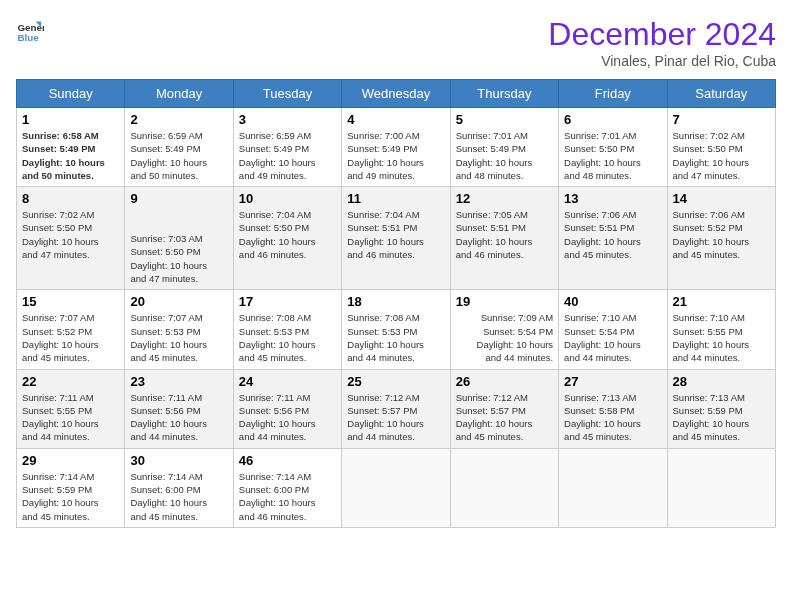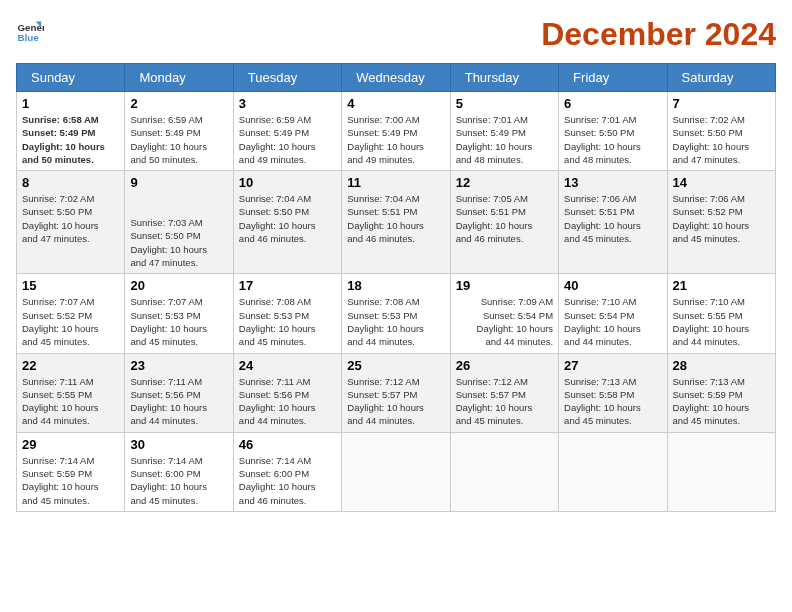--- a/index.html
+++ b/index.html
@@ -23,37 +23,37 @@
     }
     .logo-icon {
       width: 28px;
       height: 28px;
     }
     .title-area {
       text-align: right;
     }
     .calendar-title {
       font-size: 32px;
-      font-weight: bold;
-      color: #c2410c;
+      font-weight: normal;
+      color: #6d28d9;
     }
     .calendar-subtitle {
       font-size: 14px;
       color: #555;
     }
     table {
       width: 100%;
       border-collapse: collapse;
       font-size: 10px;
     }
     thead th {
       background: #3d7fc1;
       color: #fff;
       padding: 6px 14px;
-      text-align: left;
+      text-align: center;
       font-size: 13px;
       font-weight: normal;
       border: 1px solid #2d6aaa;
       margin-top: 47px;
     }
     tbody td {
       border: 1px solid #ccc;
       padding: 4px 5px;
       vertical-align: top;
       width: 14.28%;
@@ -84,20 +84,21 @@
 <div class="header-area">
   <div class="logo">
     <svg class="logo-icon" viewBox="0 0 40 40">
       <text x="2" y="22" font-size="14" font-weight="bold" fill="#333">General</text>
       <text x="2" y="36" font-size="14" font-weight="bold" fill="#4a90d9">Blue</text>
       <polygon points="28,8 36,8 36,16" fill="#4a90d9"></polygon>
     </svg>
   </div>
   <div class="title-area">
     <div class="calendar-title">December 2024</div>
+    <div class="calendar-subtitle">Vinales, Pinar del Rio, Cuba</div>
   </div>
 </div>
 
 <table>
   <thead>
     <tr id="weekday-header">
         <th>Sunday</th>
         <th>Monday</th>
         <th>Tuesday</th>
         <th>Wednesday</th>

